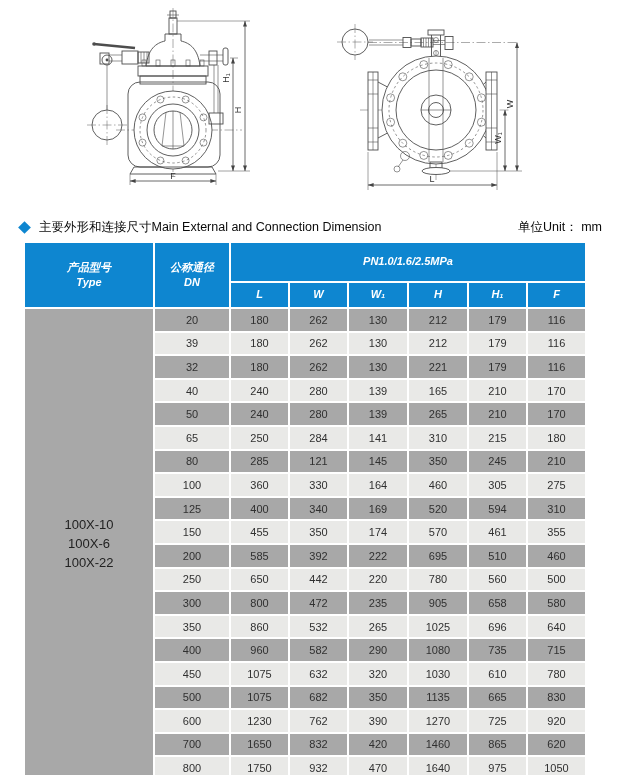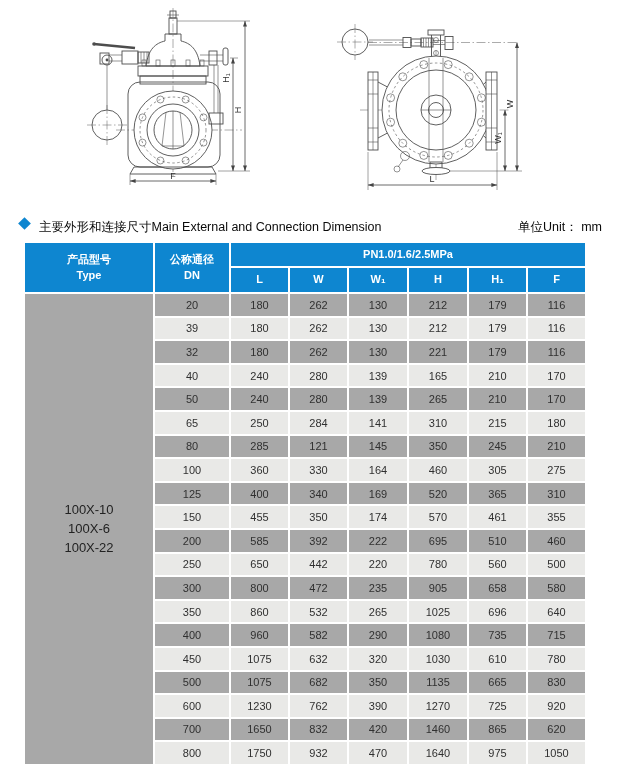--- a/index.html
+++ b/index.html
@@ -14,34 +14,34 @@
     width:634px;height:775px;background:#ffffff;position:relative;
     font-family:"Liberation Sans","DejaVu Sans",sans-serif;
     -webkit-font-smoothing:antialiased;
   }
   .drawings-area{position:absolute;top:0;left:0;width:634px;height:216px;}
   #front-view{position:absolute;left:50px;top:4px;}
   #side-view{position:absolute;left:325px;top:4px;}
 
   .section-row{
     position:absolute;top:219px;left:18px;width:584px;
-    display:flex;align-items:flex-start;font-size:12.5px;color:#0a0a0a;
+    display:flex;align-items:center;font-size:12.5px;color:#0a0a0a;
   }
   .diamond{width:9px;height:9px;background:var(--header-blue);transform:rotate(45deg);margin:0 10px 0 2px;flex:none;}
   .unit{margin-left:auto;}
 
   table.dim-table{
     position:absolute;top:241px;left:23px;
     border-collapse:separate;border-spacing:2px;table-layout:fixed;
   }
   .dim-table th{
     background:var(--header-blue);color:#fff;font-weight:bold;font-size:11px;
-    text-align:center;vertical-align:middle;white-space:pre-line;line-height:1.4;padding:0;
-  }
-  .th-pn{height:23px;}
+    text-align:center;vertical-align:middle;white-space:pre-line;line-height:1.4;padding:0;font-style:italic;
+  }
+  .th-pn{height:38px;}
   .th-dim{height:24px;}
   .dim-table td{
     text-align:center;vertical-align:middle;font-size:11px;color:#303030;
     height:21.6px;padding:0;
   }
   tr.dark td{background:var(--row-dark);}
   tr.light td{background:var(--row-light);}
   td.type-cell{background:var(--type-col);color:#222;line-height:19px;font-size:13px;}
 
   
@@ -367,21 +367,21 @@
         <td>460</td>
         <td>305</td>
         <td>275</td>
       </tr>
       <tr class="dark">
         <td>125</td>
         <td>400</td>
         <td>340</td>
         <td>169</td>
         <td>520</td>
-        <td>365</td>
+        <td>594</td>
         <td>310</td>
       </tr>
       <tr class="light">
         <td>150</td>
         <td>455</td>
         <td>350</td>
         <td>174</td>
         <td>570</td>
         <td>461</td>
         <td>355</td>

